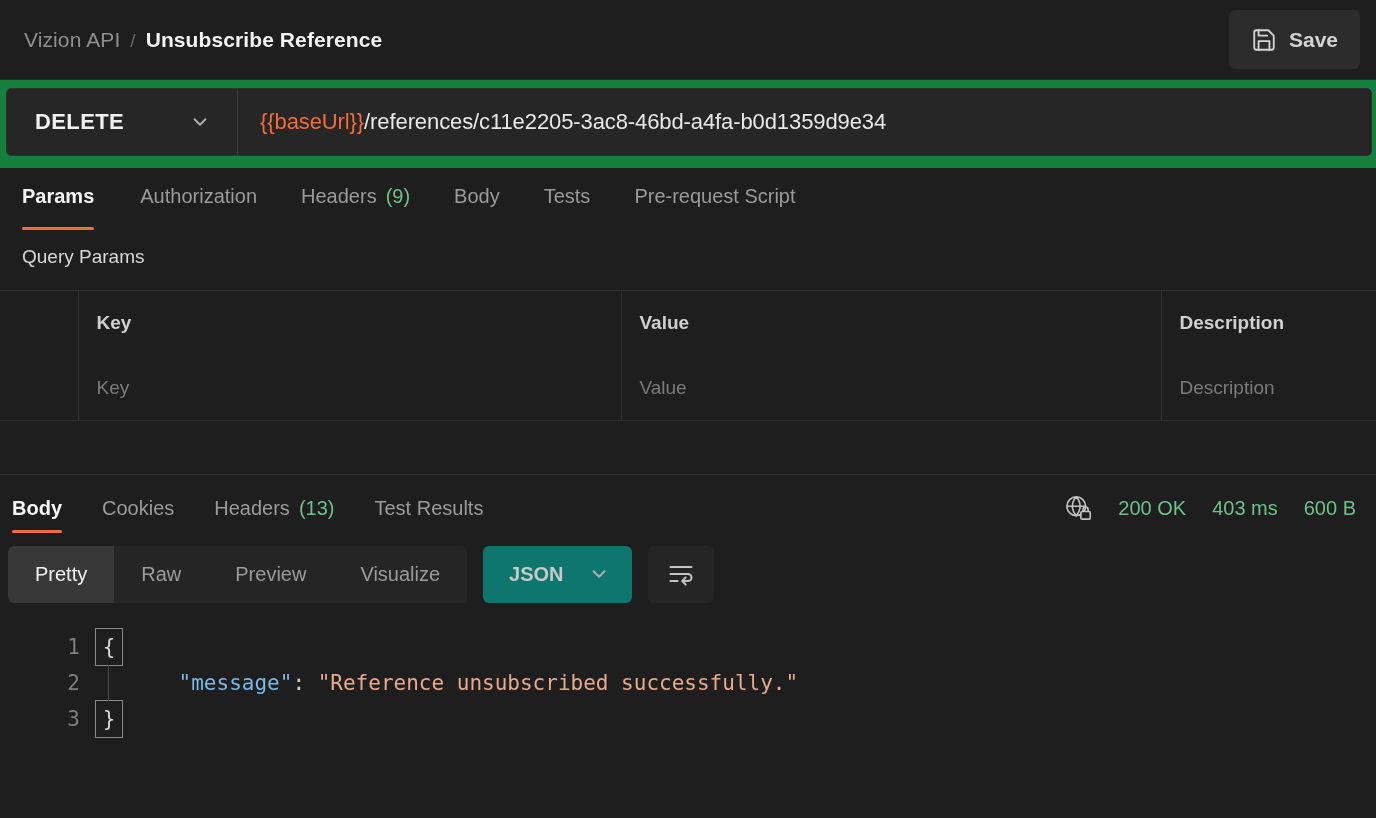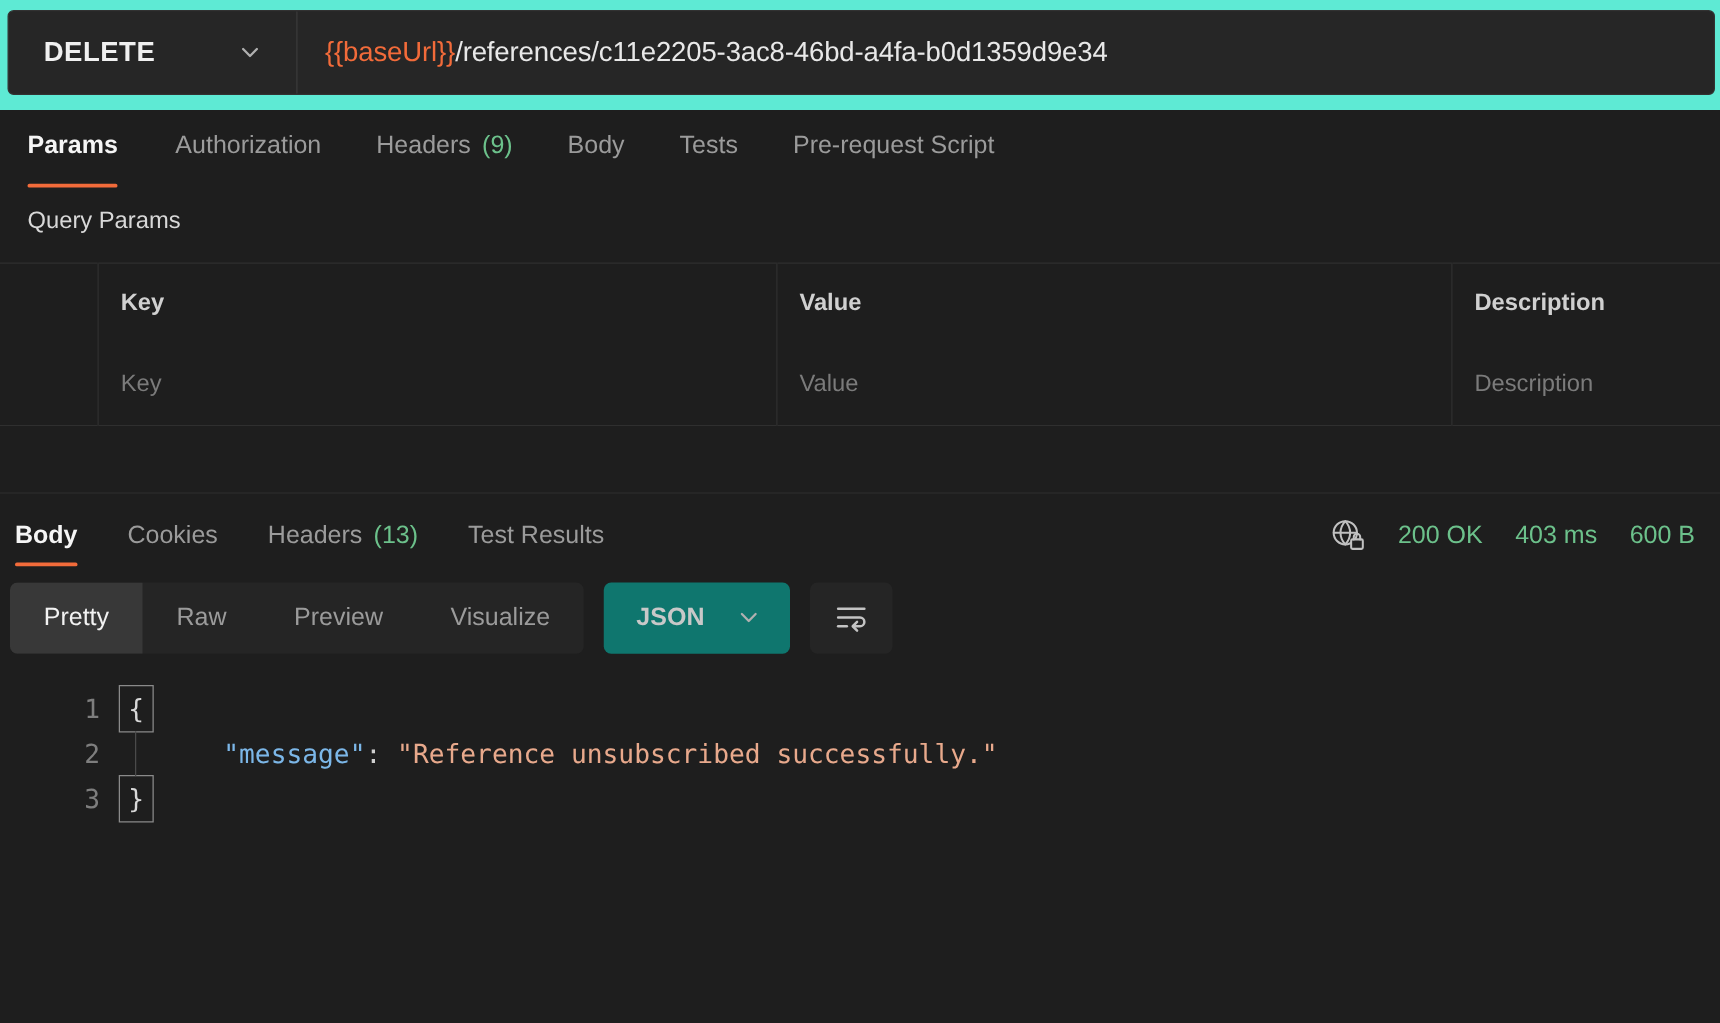--- a/index.html
+++ b/index.html
@@ -74,21 +74,21 @@
     font-size: 21px;
     font-weight: bold;
   }
   .icon-svg { display: block; }
 
   
   .urlbar-wrap {
     flex: 0 0 84px;
     padding: 8px 0 12px 0;
     display: flex;
-    background: #5eead4;
+    background: #15803d;
   }
   .urlbar {
     margin: 0 4px 0 6px;
     flex: 1 1 auto;
     height: 68px;
     display: flex;
     align-items: stretch;
     background: #262626;
     border: 1px solid #323232;
     border-radius: 5px;
@@ -357,20 +357,38 @@
   }
   .tok-key { color: #7cb7e8; }
   .tok-punc { color: #cfcfcf; }
   .tok-str { color: #e8a98c; }
 </style>
 </head>
 <body>
 
 <div class="app">
 
+  <div class="header">
+    <div class="breadcrumb">
+      <span class="crumb-collection">Vizion API</span>
+      <span class="crumb-sep">/</span>
+      <span class="crumb-request">Unsubscribe Reference</span>
+    </div>
+
+    <div class="save-btn">
+      <span>
+        <svg class="icon-svg" width="26" height="26" viewBox="0 0 24 24" fill="none" stroke="#d4d4d4" stroke-width="1.7" stroke-linecap="round" stroke-linejoin="round">
+          <path d="M19 21H5a2 2 0 0 1-2-2V5a2 2 0 0 1 2-2h11l5 5v11a2 2 0 0 1-2 2z"></path>
+          <polyline points="17 21 17 13 7 13 7 21"></polyline>
+          <polyline points="7 3 7 8 15 8"></polyline>
+        </svg>
+      </span>
+      <span class="label">Save</span>
+    </div>
+  </div>
 
   <div class="urlbar-wrap">
     <div class="urlbar">
       <div class="method-select">
         <span class="method-name">DELETE</span>
         <span>
           <svg class="icon-svg" width="22" height="22" viewBox="0 0 24 24" fill="none" stroke="#b0b0b0" stroke-width="2" stroke-linecap="round" stroke-linejoin="round">
             <polyline points="6 9 12 15 18 9"></polyline>
           </svg>
         </span>

